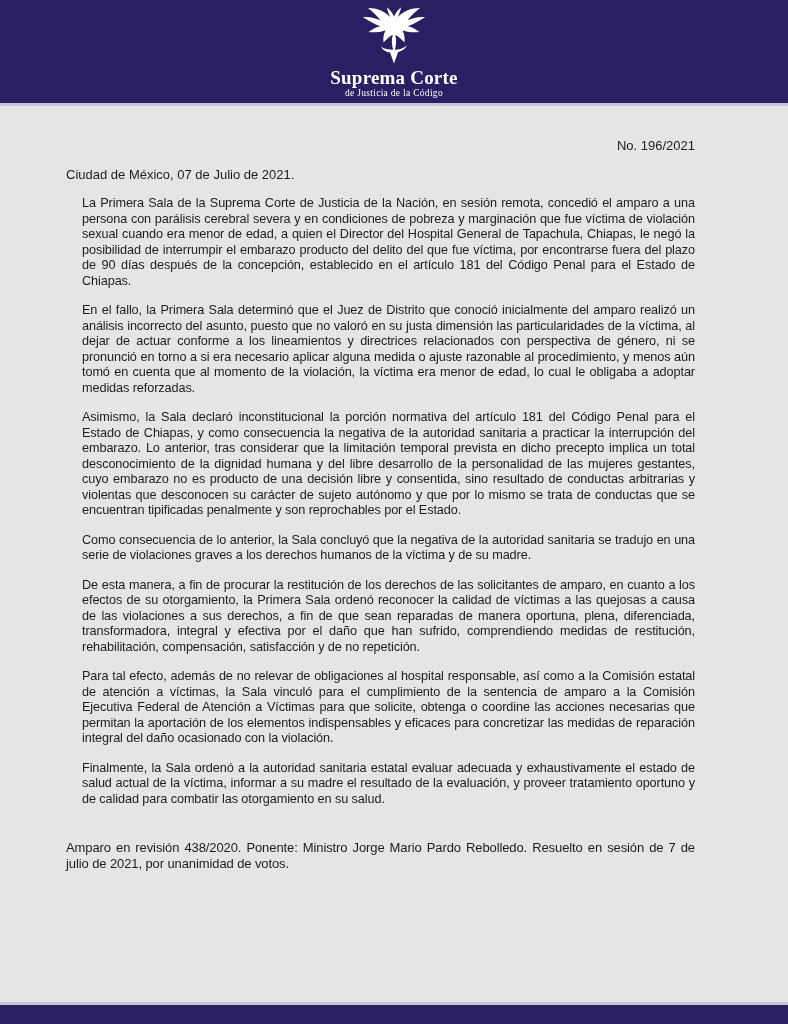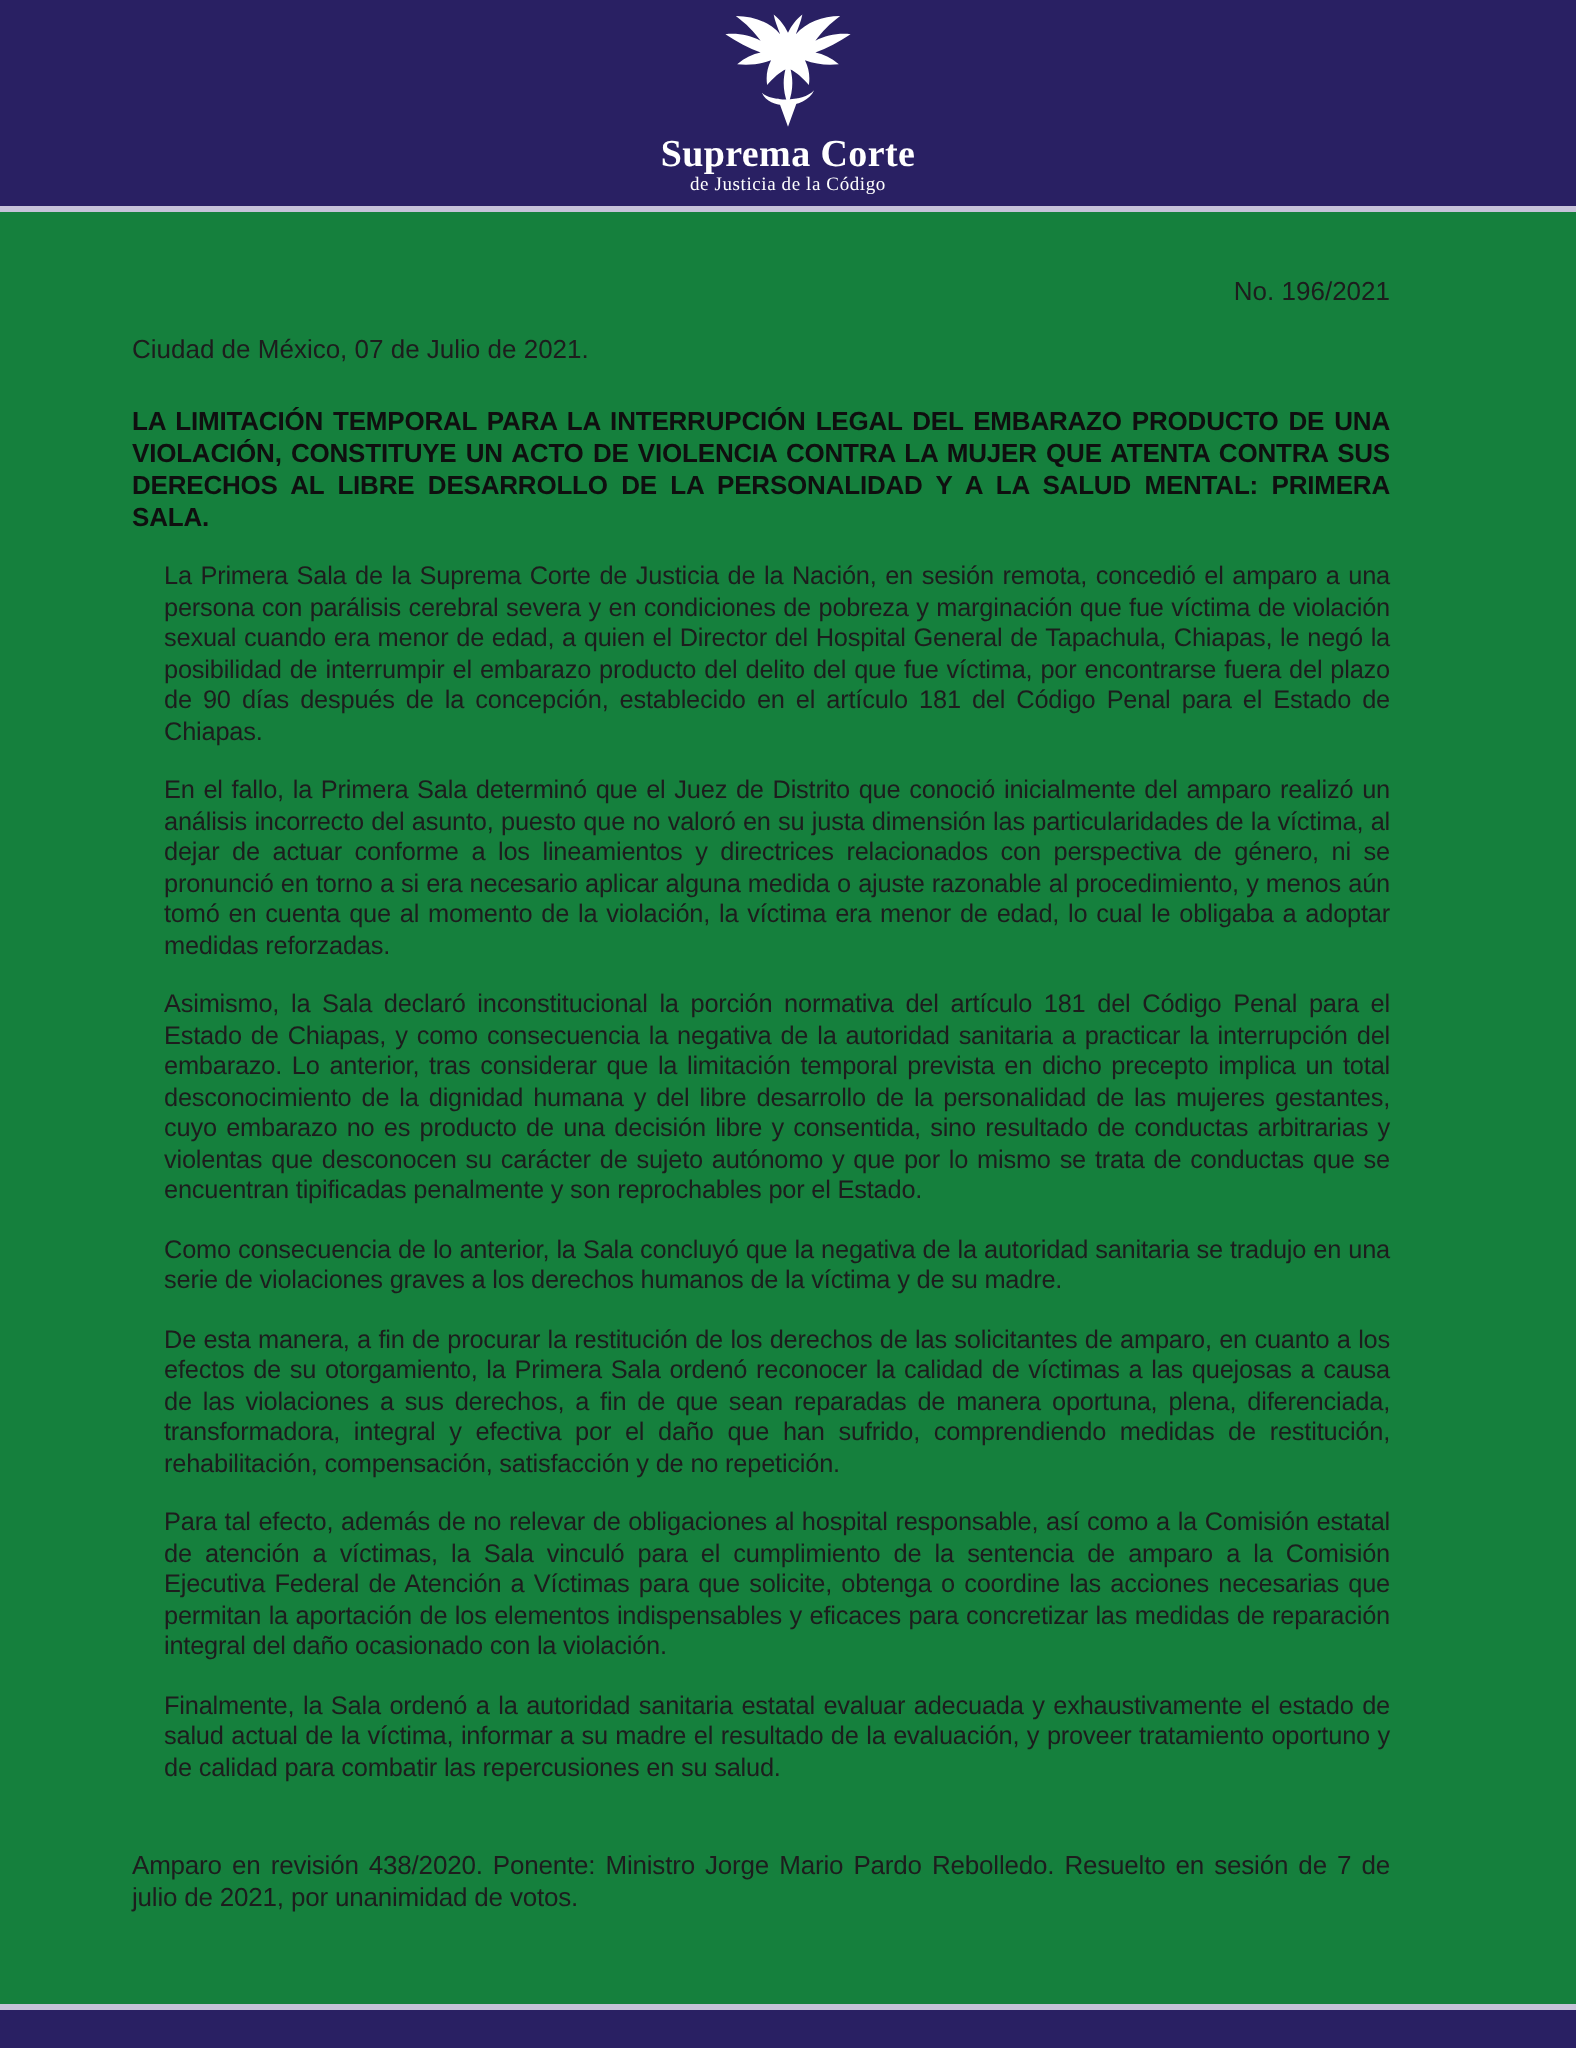--- a/index.html
+++ b/index.html
@@ -8,21 +8,21 @@
     height: 1024px;
     background: #fcfcf7;
     font-family: "Liberation Sans", sans-serif;
     color: #1d1d1d;
     overflow: hidden;
   }
   .page {
     position: relative;
     width: 788px;
     height: 1024px;
-    background: #15803d;
+    background: #e5e5e5;
     overflow: hidden;
   }
 
   
   .band {
     background: #292063;
     height: 103px;
     border-bottom: 3px solid #c6c2d9;
     display: flex;
     align-items: center;
@@ -124,31 +124,30 @@
       </svg>
       <div class="org">Suprema Corte</div>
       <div class="org-sub">de Justicia de la Código</div>
     </div>
   </header>
 
   <main class="content">
     <div class="doc-number">No. 196/2021</div>
     <div class="dateline">Ciudad de México, 07 de Julio de 2021.</div>
 
-    <h1 class="headline">LA LIMITACIÓN TEMPORAL PARA LA INTERRUPCIÓN LEGAL DEL EMBARAZO PRODUCTO DE UNA VIOLACIÓN, CONSTITUYE UN ACTO DE VIOLENCIA CONTRA LA MUJER QUE ATENTA CONTRA SUS DERECHOS AL LIBRE DESARROLLO DE LA PERSONALIDAD Y A LA SALUD MENTAL: PRIMERA SALA.</h1>
 
     <div class="paras">
 
     <p class="para">La Primera Sala de la Suprema Corte de Justicia de la Nación, en sesión remota, concedió el amparo a una persona con parálisis cerebral severa y en condiciones de pobreza y marginación que fue víctima de violación sexual cuando era menor de edad, a quien el Director del Hospital General de Tapachula, Chiapas, le negó la posibilidad de interrumpir el embarazo producto del delito del que fue víctima, por encontrarse fuera del plazo de 90 días después de la concepción, establecido en el artículo 181 del Código Penal para el Estado de Chiapas.</p>
         <p class="para">En el fallo, la Primera Sala determinó que el Juez de Distrito que conoció inicialmente del amparo realizó un análisis incorrecto del asunto, puesto que no valoró en su justa dimensión las particularidades de la víctima, al dejar de actuar conforme a los lineamientos y directrices relacionados con perspectiva de género, ni se pronunció en torno a si era necesario aplicar alguna medida o ajuste razonable al procedimiento, y menos aún tomó en cuenta que al momento de la violación, la víctima era menor de edad, lo cual le obligaba a adoptar medidas reforzadas.</p>
         <p class="para">Asimismo, la Sala declaró inconstitucional la porción normativa del artículo 181 del Código Penal para el Estado de Chiapas, y como consecuencia la negativa de la autoridad sanitaria a practicar la interrupción del embarazo. Lo anterior, tras considerar que la limitación temporal prevista en dicho precepto implica un total desconocimiento de la dignidad humana y del libre desarrollo de la personalidad de las mujeres gestantes, cuyo embarazo no es producto de una decisión libre y consentida, sino resultado de conductas arbitrarias y violentas que desconocen su carácter de sujeto autónomo y que por lo mismo se trata de conductas que se encuentran tipificadas penalmente y son reprochables por el Estado.</p>
         <p class="para">Como consecuencia de lo anterior, la Sala concluyó que la negativa de la autoridad sanitaria se tradujo en una serie de violaciones graves a los derechos humanos de la víctima y de su madre.</p>
         <p class="para">De esta manera, a fin de procurar la restitución de los derechos de las solicitantes de amparo, en cuanto a los efectos de su otorgamiento, la Primera Sala ordenó reconocer la calidad de víctimas a las quejosas a causa de las violaciones a sus derechos, a fin de que sean reparadas de manera oportuna, plena, diferenciada, transformadora, integral y efectiva por el daño que han sufrido, comprendiendo medidas de restitución, rehabilitación, compensación, satisfacción y de no repetición.</p>
         <p class="para">Para tal efecto, además de no relevar de obligaciones al hospital responsable, así como a la Comisión estatal de atención a víctimas, la Sala vinculó para el cumplimiento de la sentencia de amparo a la Comisión Ejecutiva Federal de Atención a Víctimas para que solicite, obtenga o coordine las acciones necesarias que permitan la aportación de los elementos indispensables y eficaces para concretizar las medidas de reparación integral del daño ocasionado con la violación.</p>
-        <p class="para">Finalmente, la Sala ordenó a la autoridad sanitaria estatal evaluar adecuada y exhaustivamente el estado de salud actual de la víctima, informar a su madre el resultado de la evaluación, y proveer tratamiento oportuno y de calidad para combatir las repercusiones en su salud.</p>
+        <p class="para">Finalmente, la Sala ordenó a la autoridad sanitaria estatal evaluar adecuada y exhaustivamente el estado de salud actual de la víctima, informar a su madre el resultado de la evaluación, y proveer tratamiento oportuno y de calidad para combatir las otorgamiento en su salud.</p>
       </div>
 
     <p class="case-note">Amparo en revisión 438/2020. Ponente: Ministro Jorge Mario Pardo Rebolledo. Resuelto en sesión de 7 de julio de 2021, por unanimidad de votos.</p>
 
   </main>
 
   <footer class="bottom-bar"></footer>
 
 </div>
 

